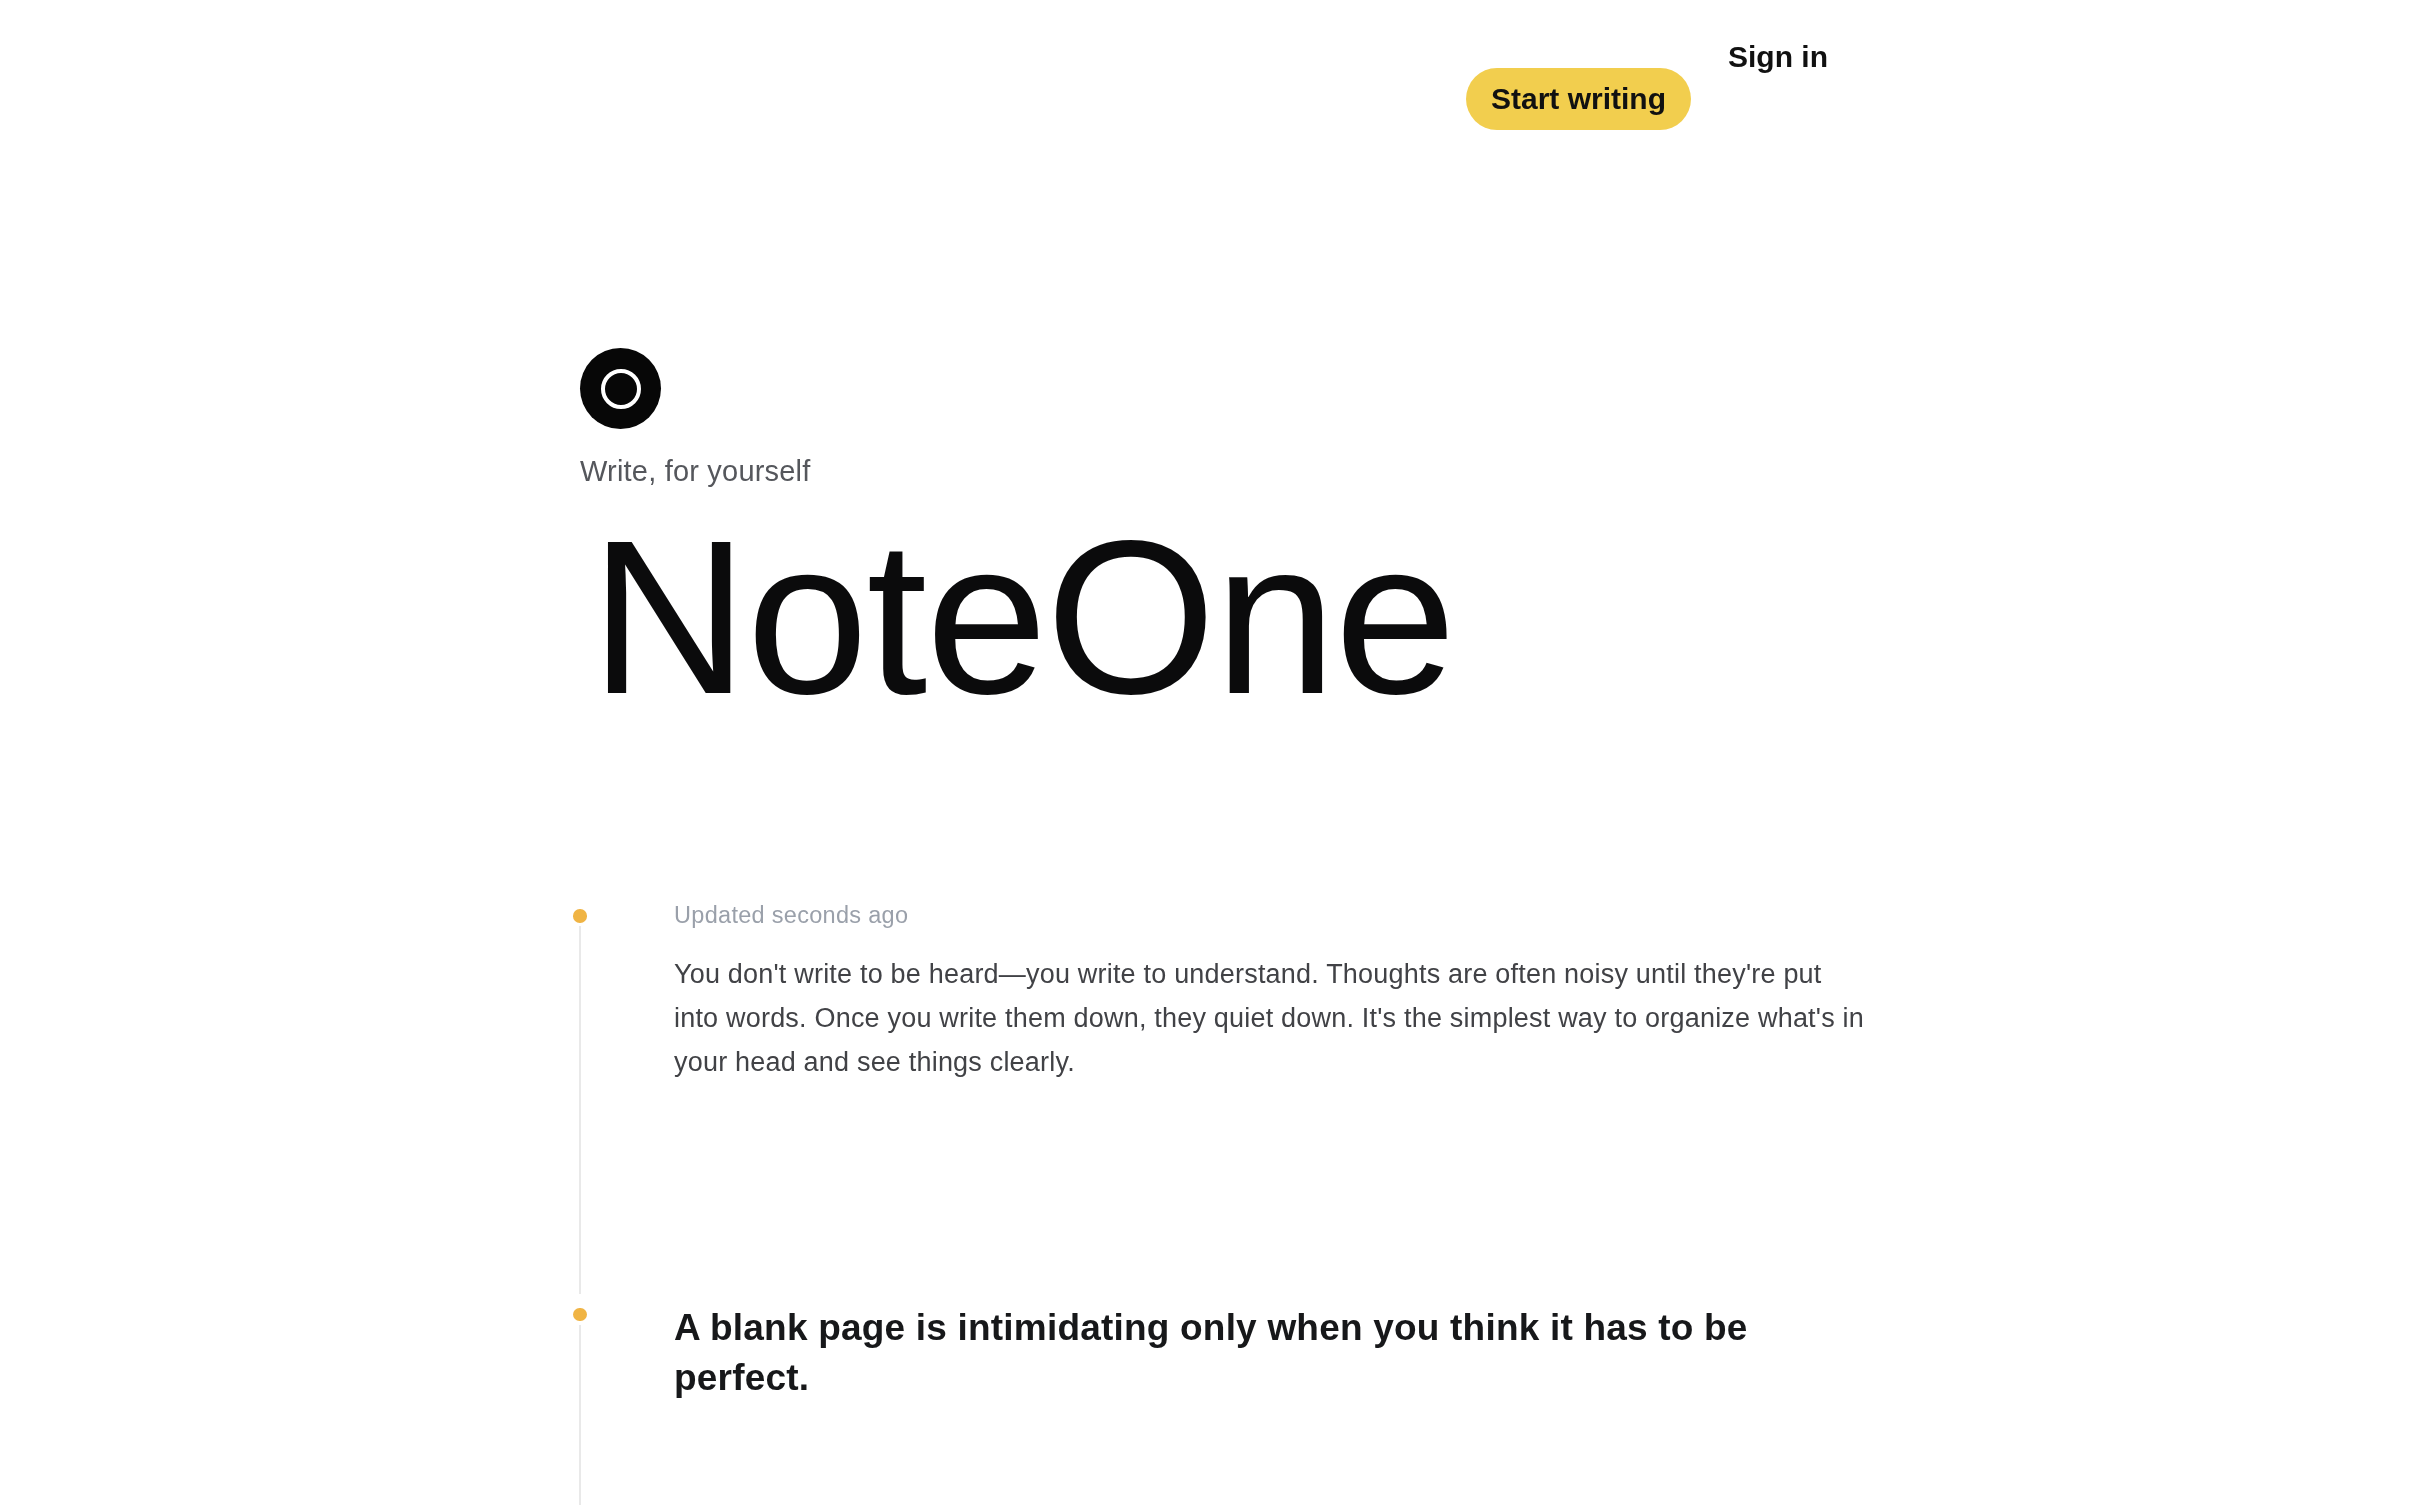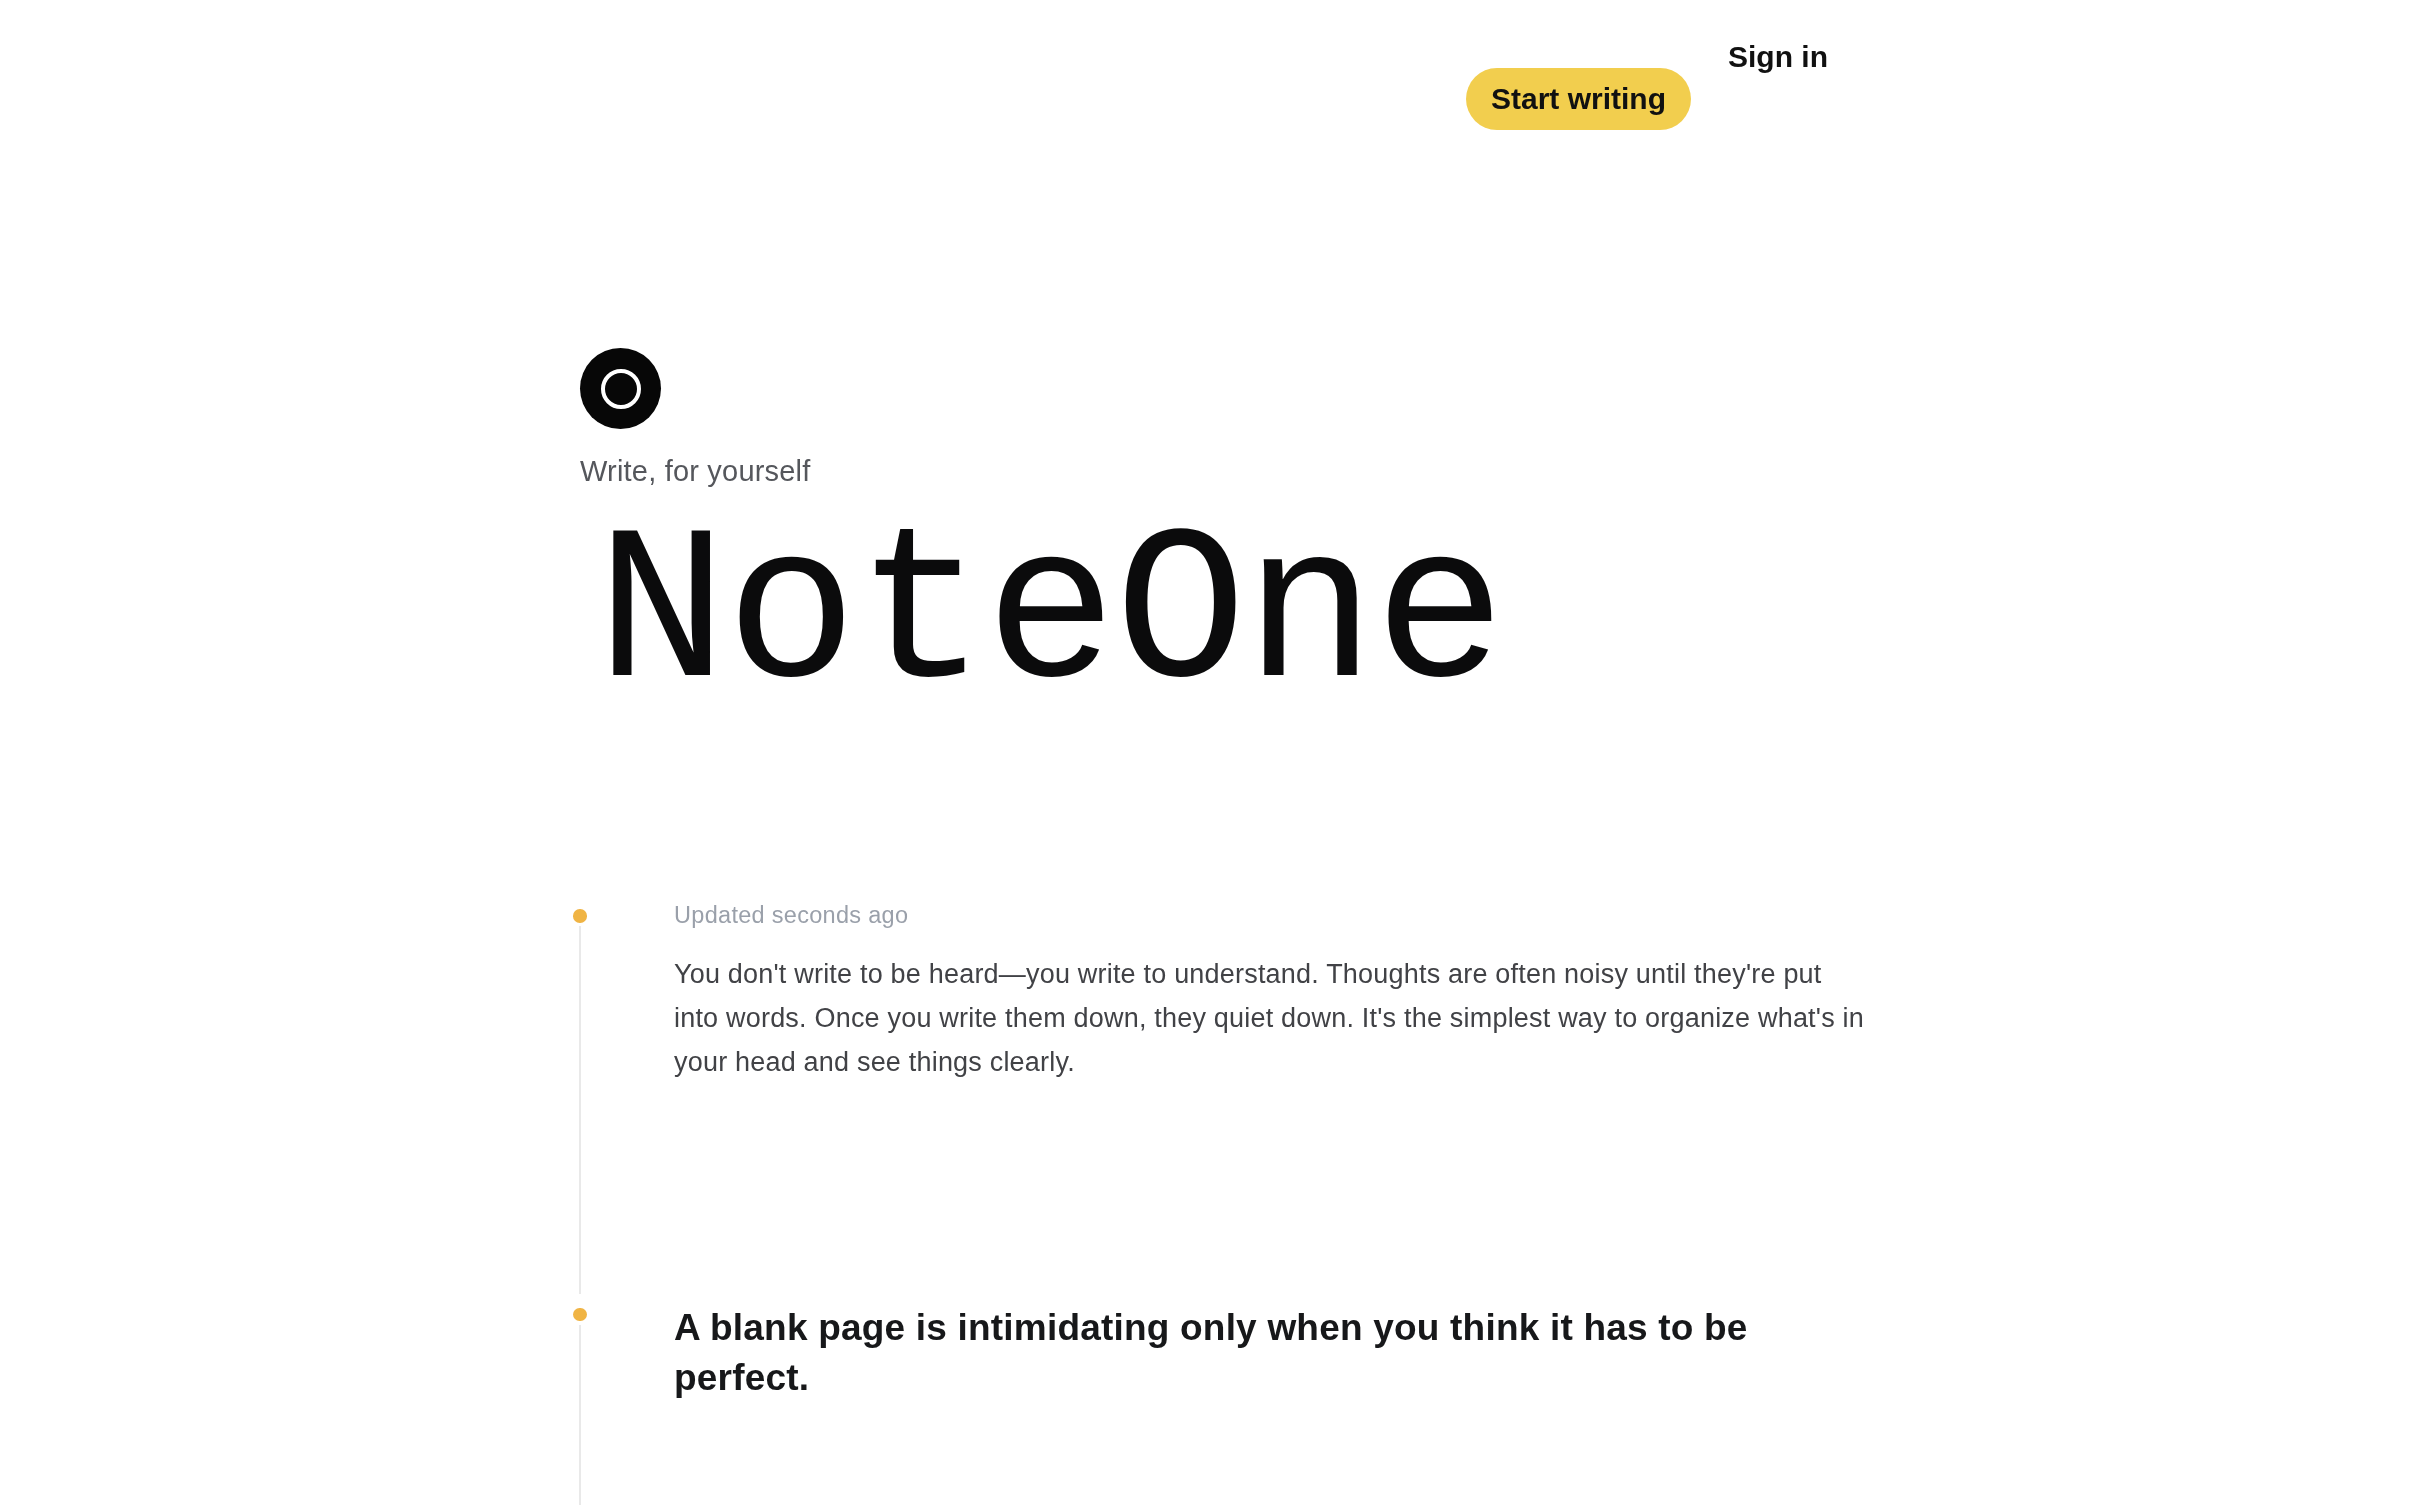--- a/index.html
+++ b/index.html
@@ -42,22 +42,22 @@
     width: 40px; height: 40px; margin: -20px 0 0 -20px;
     border: 4.2px solid #ffffff; border-radius: 50%;
   }
   .tagline {
     margin-top: 23.5px;
     font-size: 29px; line-height: 37px;
     color: var(--tagline-gray, #55575c);
     letter-spacing: 0.2px;
   }
   .big-title {
-    margin-top: 18.5px; margin-left: 16px;
-    font-family: Liberation Mono, monospace;
+    margin-top: 18.5px; margin-left: 10px;
+    font-family: Liberation Sans, sans-serif;
     font-size: 219px; line-height: 219px;
     font-weight: 400; letter-spacing: -1.7px;
     color: #0b0b0c; white-space: nowrap;
   }
 
   
   .timeline { margin-top: 177px; }
   .entry { position: relative; padding-left: 94px; margin-bottom: 219px; cursor: pointer; }
   .entry .dot {
     position: absolute; left: -6.7px; top: 5px;

